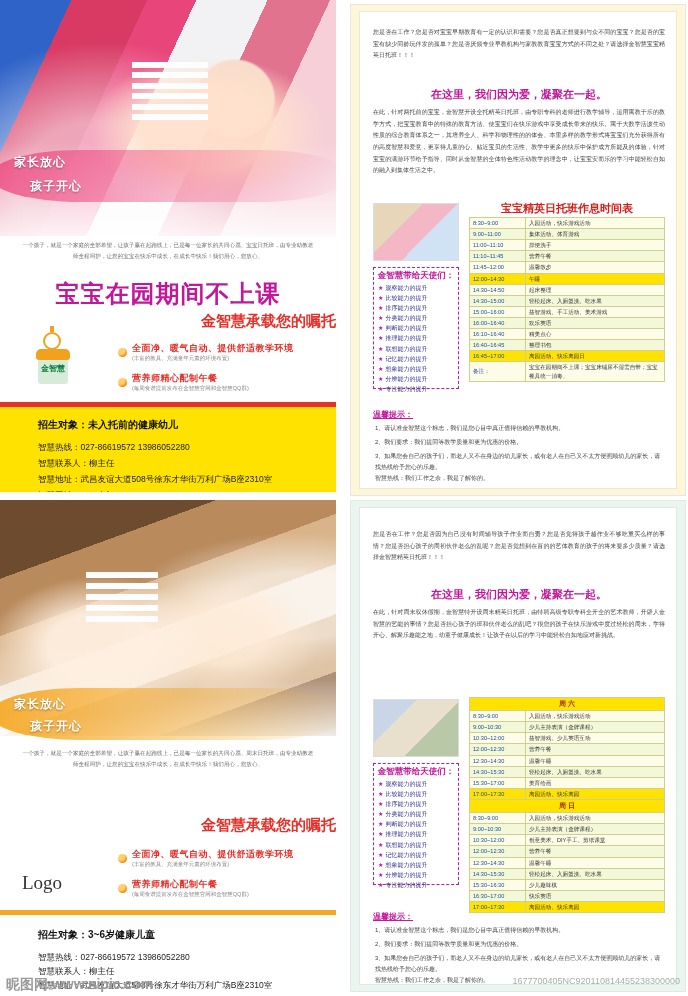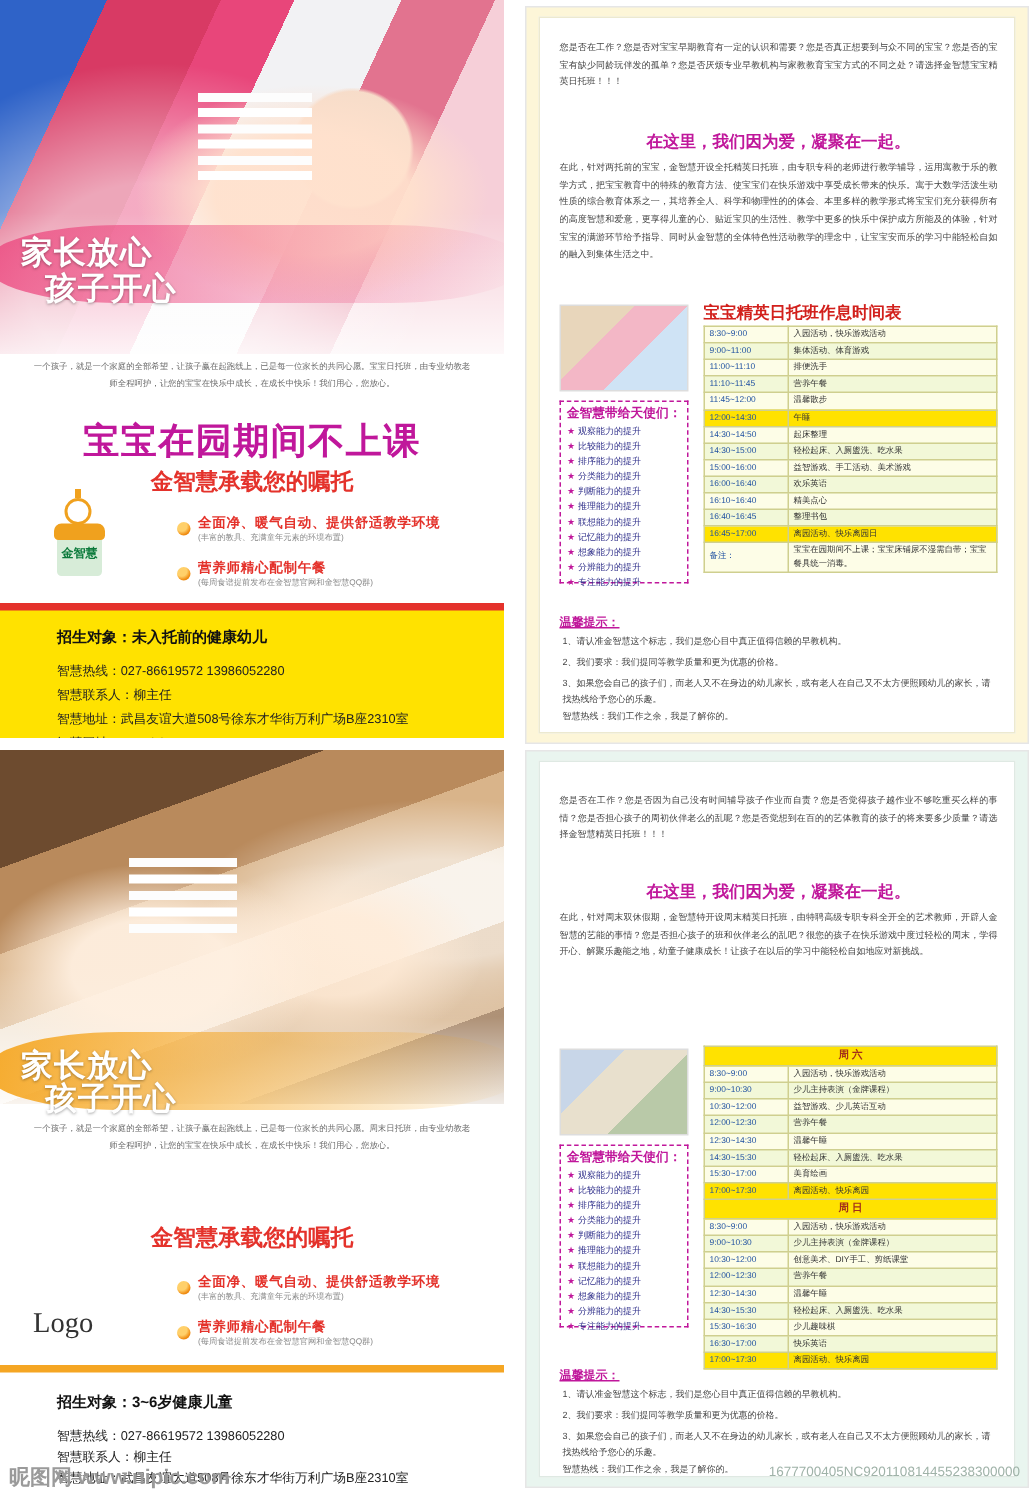--- a/index.html
+++ b/index.html
@@ -51,21 +51,21 @@
   
   .redact {
     position:absolute;
     display:flex; flex-direction:column; justify-content:space-between;
   }
   .redact span { display:block; height:6px; background:#ffffff; }
   .redact span:nth-child(odd){ background:#fdfdfd; }
 
   .slogan {
     position:absolute; left:14px;
-    color:#ffffff; font-size:21px; font-weight:bold;
+    color:#ffffff; font-size:12px; font-weight:bold;
     text-shadow:0 1px 2px rgba(0,0,0,.35);
     letter-spacing:1px;
   }
   .slogan.s1 { top:154px; }
   .slogan.s2 { top:178px; left:30px; }
   .swoosh {
     position:absolute; left:-10px; width:360px; height:52px;
     border-radius:50%/100%;
   }
 
@@ -74,21 +74,21 @@
     font-size:5.6px; line-height:1.9; color:#6a6a6a; text-align:center;
   }
 
   .headline {
     position:absolute; width:336px; text-align:center;
     font-size:24px; font-weight:bold; letter-spacing:1px;
   }
   .headline.purple { color:#c0179b; text-shadow:0 1px 0 #fff; }
   .headline.green  { color:#37a13a; text-shadow:0 1px 0 #fff; }
   .subheadline {
-    position:absolute; width:336px; text-align:center;
+    position:absolute; width:336px; text-align:right;
     font-size:15px; font-weight:bold; color:#e4322b;
   }
 
   .logo-box {
     position:absolute; left:18px; width:70px; height:52px;
     display:flex; flex-direction:column; align-items:center; justify-content:flex-end;
   }
   .logo-mark {
     width:46px; height:30px; position:relative;
   }
@@ -144,21 +144,21 @@
   }
   .back-para {
     position:absolute; left:22px; width:292px;
     font-size:6px; line-height:1.95; color:#444; text-align:justify;
   }
   .back-em {
     position:absolute; width:336px; text-align:center;
     font-size:11px; font-weight:bold; color:#c0179b;
   }
   .table-title {
-    position:absolute; width:100%; text-align:left;
+    position:absolute; width:100%; text-align:center;
     font-size:11px; font-weight:bold; color:#d2201c;
   }
   table.sched {
     position:absolute;
     border-collapse:collapse;
     font-size:5.6px;
     background:#fdfde7;
   }
   table.sched td {
     border:1px solid #cfcf8f;

